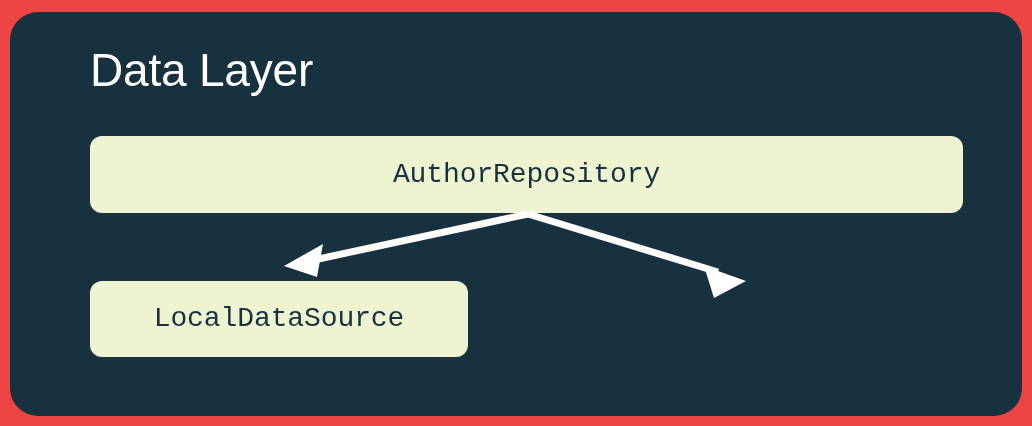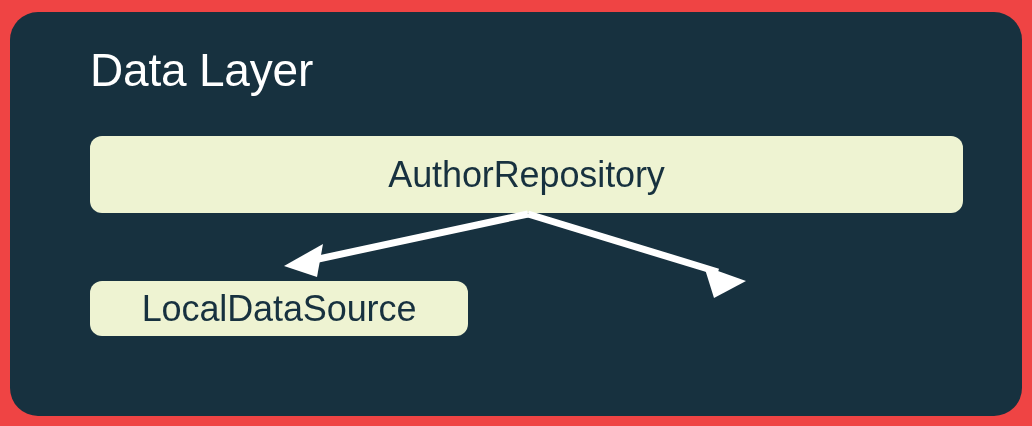--- a/index.html
+++ b/index.html
@@ -52,40 +52,40 @@
   .node-box {
     position: absolute;
     box-sizing: border-box;
     background: #EEF3D2;
     border-radius: 12px;
     display: flex;
     align-items: center;
     justify-content: center;
   }
   .node-label {
-    font-family: Liberation Sans, sans-serif;
-    font-size: 36px;
+    font-family: Liberation Mono, monospace;
+    font-size: 28px;
     font-weight: 400;
     color: #17313F;
     letter-spacing: -0.1px;
     white-space: nowrap;
     line-height: 1;
   }
 
   #node-repository {
     left: 90px;
     top: 136px;
     width: 873px;
     height: 77px;
   }
   #node-local {
     left: 90px;
     top: 281px;
     width: 378px;
-    height: 55px;
+    height: 76px;
   }
   #node-network {
     left: 527px;
     top: 281px;
     width: 436px;
     height: 76px;
   }
 
   
   .arrow-layer {

